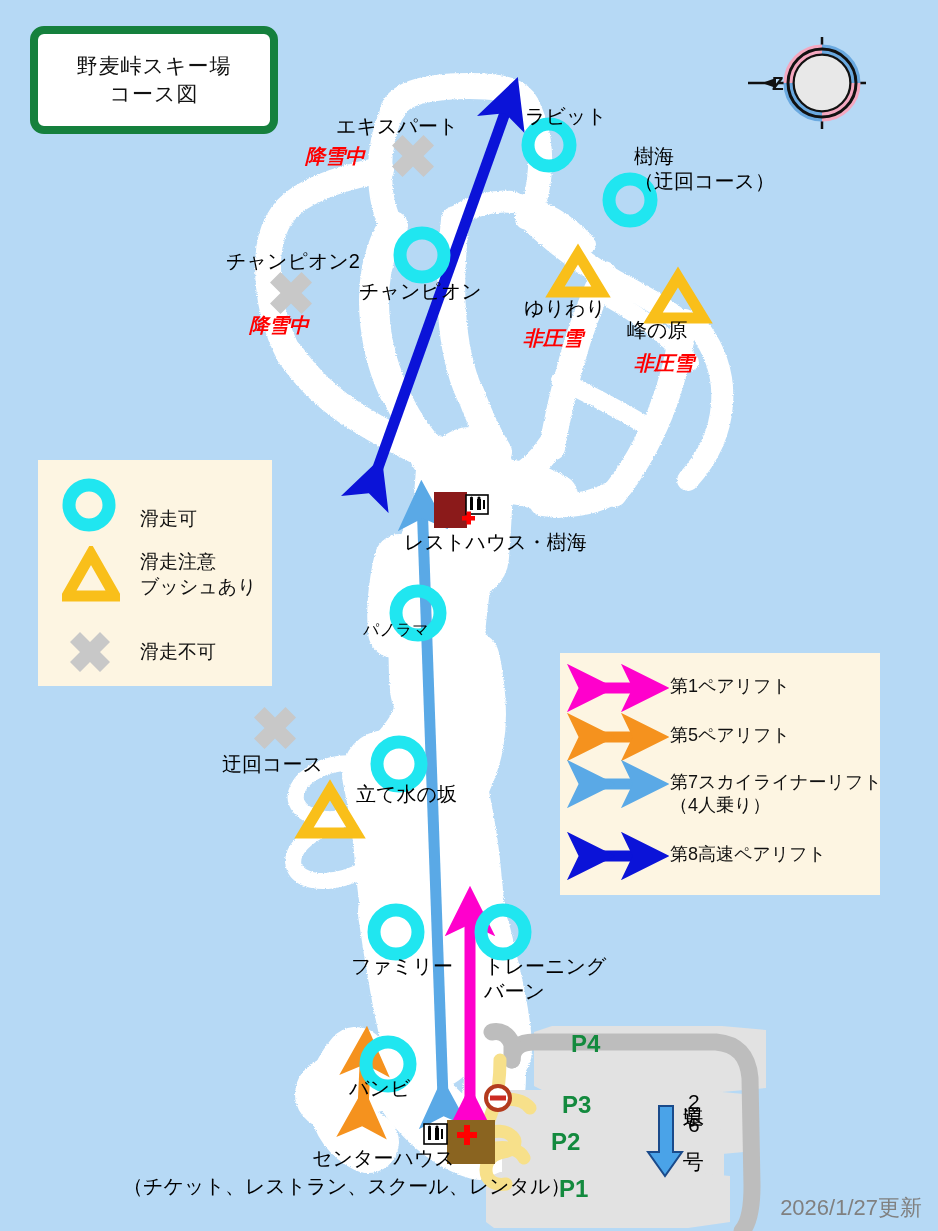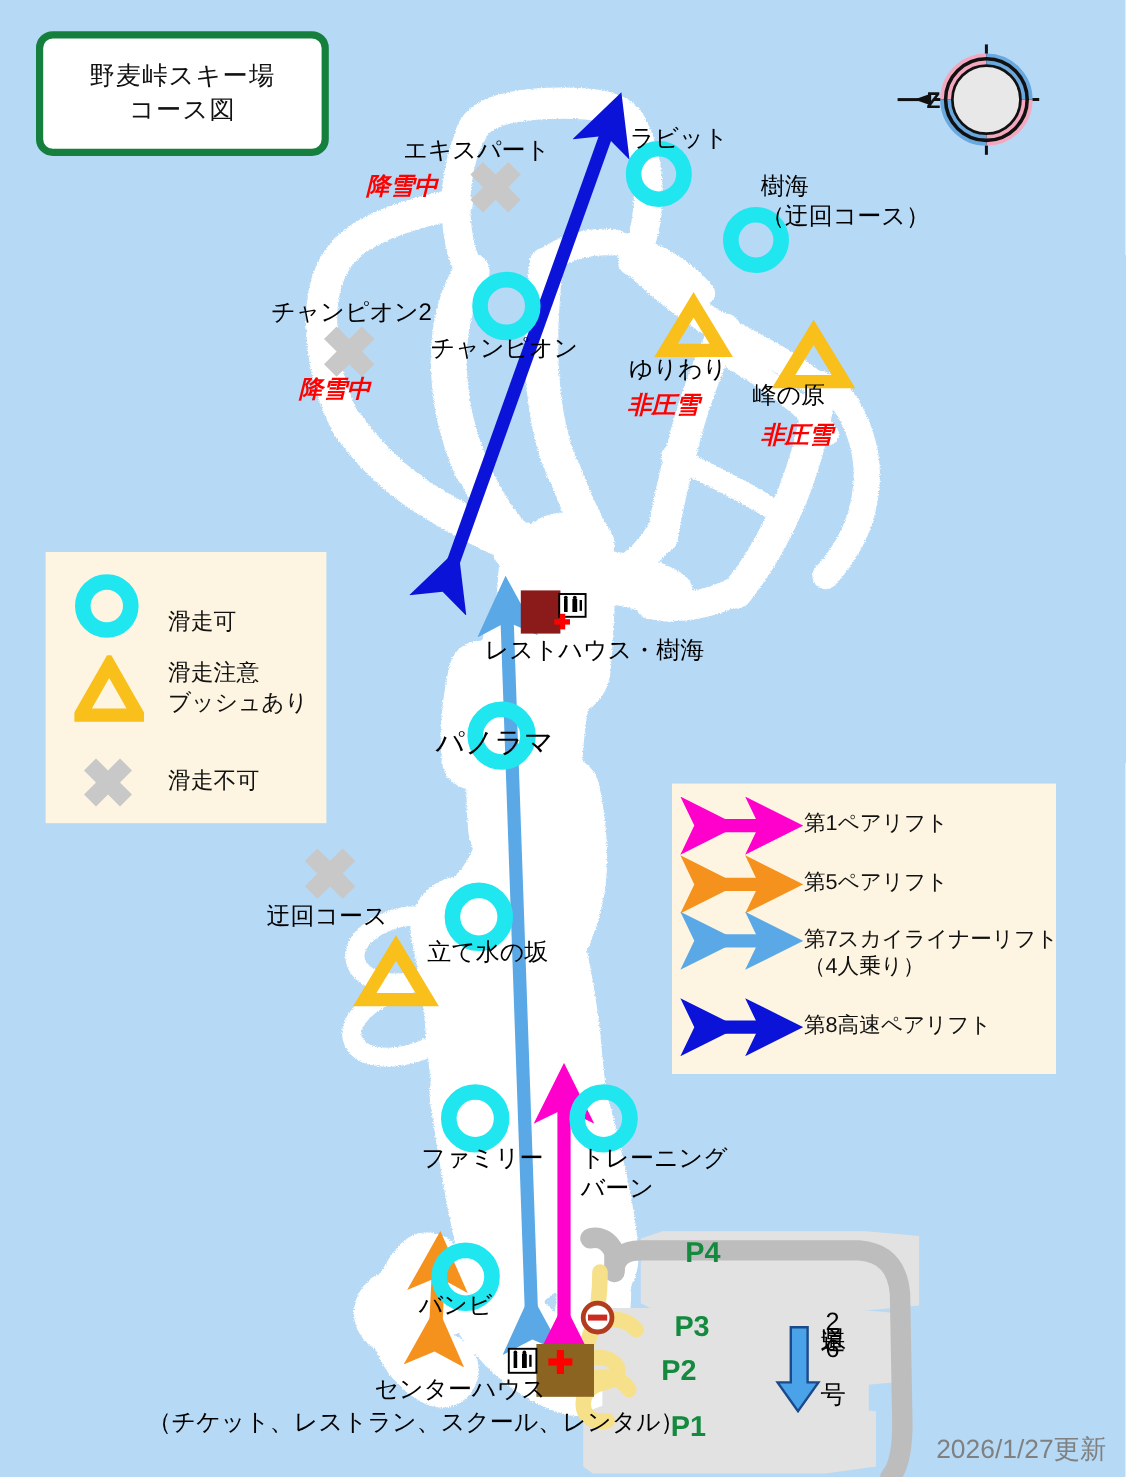--- a/index.html
+++ b/index.html
@@ -9,21 +9,21 @@
     background:#b6d9f5;
   }
   #map svg.layer{position:absolute;left:0;top:0;width:938px;height:1231px;}
   .lbl{position:absolute;color:#000;white-space:pre;line-height:1.25;}
   .lbl-red{color:#ff0000;font-weight:bold;font-style:italic;}
   .lbl-gray{color:#8a8a8a;}
 
   
   #title-card{
     position:absolute;left:30px;top:26px;width:232px;height:92px;
-    background:#fff;border:6px solid #15803d;border-radius:14px;
+    background:#fff;border:8px solid #15803d;border-radius:14px;
     display:flex;flex-direction:column;align-items:center;justify-content:center;
     font-size:21px;letter-spacing:1px;color:#111;line-height:1.35;
   }
 
   
   .legend-box{position:absolute;background:#fdf5e2;}
   #legend-symbols{left:38px;top:460px;width:234px;height:226px;}
   #legend-lifts{left:560px;top:653px;width:320px;height:242px;}
 
   .lg-row{position:absolute;display:flex;align-items:center;}
@@ -317,21 +317,21 @@
   <span class="lbl" style="left:359px;top:279px;font-size:20px;">チャンピオン</span>
 
   <span class="lbl" style="left:524px;top:296px;font-size:20px;">ゆりわり</span>
   <span class="lbl lbl-red" style="left:523px;top:326px;font-size:20px;">非圧雪</span>
 
   <span class="lbl" style="left:627px;top:318px;font-size:20px;">峰の原</span>
   <span class="lbl lbl-red" style="left:634px;top:351px;font-size:20px;">非圧雪</span>
 
   <span class="lbl" style="left:404px;top:530px;font-size:20px;">レストハウス・樹海</span>
 
-  <span class="lbl" style="left:363px;top:605px;font-size:24px;">パノラマ</span>
+  <span class="lbl" style="left:363px;top:620px;font-size:16px;">パノラマ</span>
 
   <span class="lbl" style="left:222px;top:752px;font-size:20px;">迂回コース</span>
 
   <span class="lbl" style="left:356px;top:782px;font-size:20px;">立て水の坂</span>
 
   <span class="lbl" style="left:351px;top:954px;font-size:20px;">ファミリー</span>
 
   <span class="lbl" style="left:484px;top:954px;font-size:20px;">トレーニング
 バーン</span>
 

